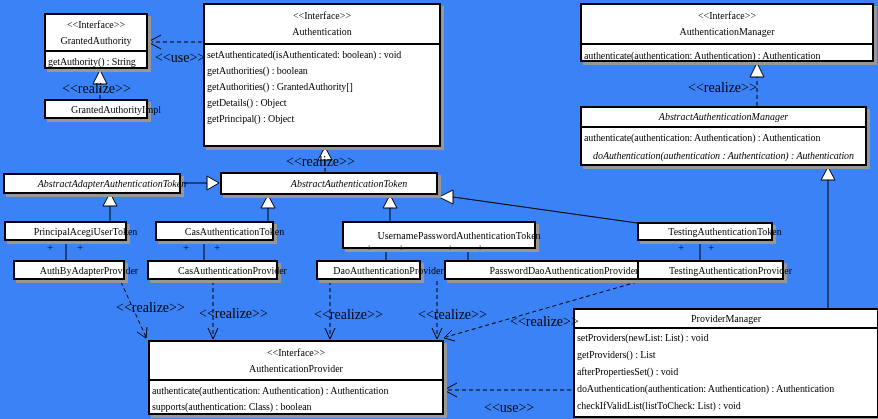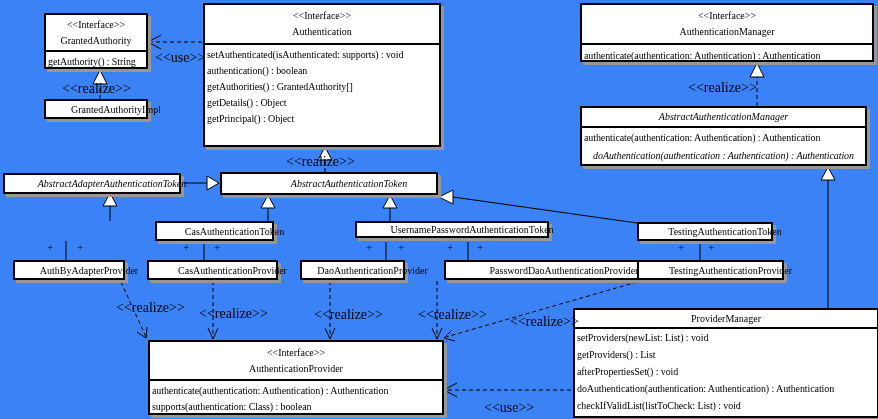--- a/index.html
+++ b/index.html
@@ -100,22 +100,22 @@
   <div class="box" style="left:44px;top:99px;width:104px;height:20px">
     <div class="solo">GrantedAuthorityImpl</div>
   </div>
 
   <div class="box" style="left:203px;top:3px;width:238px;height:144px">
     <div class="hdr" style="height:40px">
       <div>&lt;&lt;Interface&gt;&gt;</div>
       <div>Authentication</div>
     </div>
     <div class="body">
-      <div class="m">setAuthenticated(isAuthenticated: supports) : void</div>
-      <div class="m">authentication() : boolean</div>
+      <div class="m">setAuthenticated(isAuthenticated: boolean) : void</div>
+      <div class="m">getAuthorities() : boolean</div>
       <div class="m">getAuthorities() : GrantedAuthority[]</div>
       <div class="m">getDetails() : Object</div>
       <div class="m">getPrincipal() : Object</div>
     </div>
   </div>
 
   <div class="box mh17" style="left:580px;top:3px;width:294px;height:59px">
     <div class="hdr" style="height:40px">
       <div>&lt;&lt;Interface&gt;&gt;</div>
       <div>AuthenticationManager</div>
@@ -136,37 +136,40 @@
   </div>
 
   <div class="box" style="left:3px;top:173px;width:178px;height:21px">
     <div class="solo it">AbstractAdapterAuthenticationToken</div>
   </div>
 
   <div class="box" style="left:220px;top:172px;width:218px;height:23px">
     <div class="solo it">AbstractAuthenticationToken</div>
   </div>
 
+  <div class="box" style="left:4px;top:221px;width:123px;height:20px">
+    <div class="solo">PrincipalAcegiUserToken</div>
+  </div>
   <div class="box" style="left:155px;top:221px;width:119px;height:20px">
     <div class="solo">CasAuthenticationToken</div>
   </div>
-  <div class="box" style="left:355px;top:221px;width:194px;height:17px">
+  <div class="box" style="left:342px;top:221px;width:194px;height:28px">
     <div class="solo">UsernamePasswordAuthenticationToken</div>
   </div>
   <div class="box" style="left:637px;top:222px;width:136px;height:19px">
     <div class="solo">TestingAuthenticationToken</div>
   </div>
 
   <div class="box" style="left:13px;top:260px;width:112px;height:20px">
     <div class="solo">AuthByAdapterProvider</div>
   </div>
   <div class="box" style="left:147px;top:260px;width:131px;height:20px">
     <div class="solo">CasAuthenticationProvider</div>
   </div>
-  <div class="box" style="left:300px;top:260px;width:105px;height:20px">
+  <div class="box" style="left:316px;top:260px;width:105px;height:20px">
     <div class="solo">DaoAuthenticationProvider</div>
   </div>
   <div class="box" style="left:444px;top:260px;width:200px;height:20px">
     <div class="solo">PasswordDaoAuthenticationProvider</div>
   </div>
   <div class="box" style="left:637px;top:260px;width:147px;height:20px">
     <div class="solo">TestingAuthenticationProvider</div>
   </div>
 
   <div class="box mh17" style="left:573px;top:308px;width:306px;height:110px">

